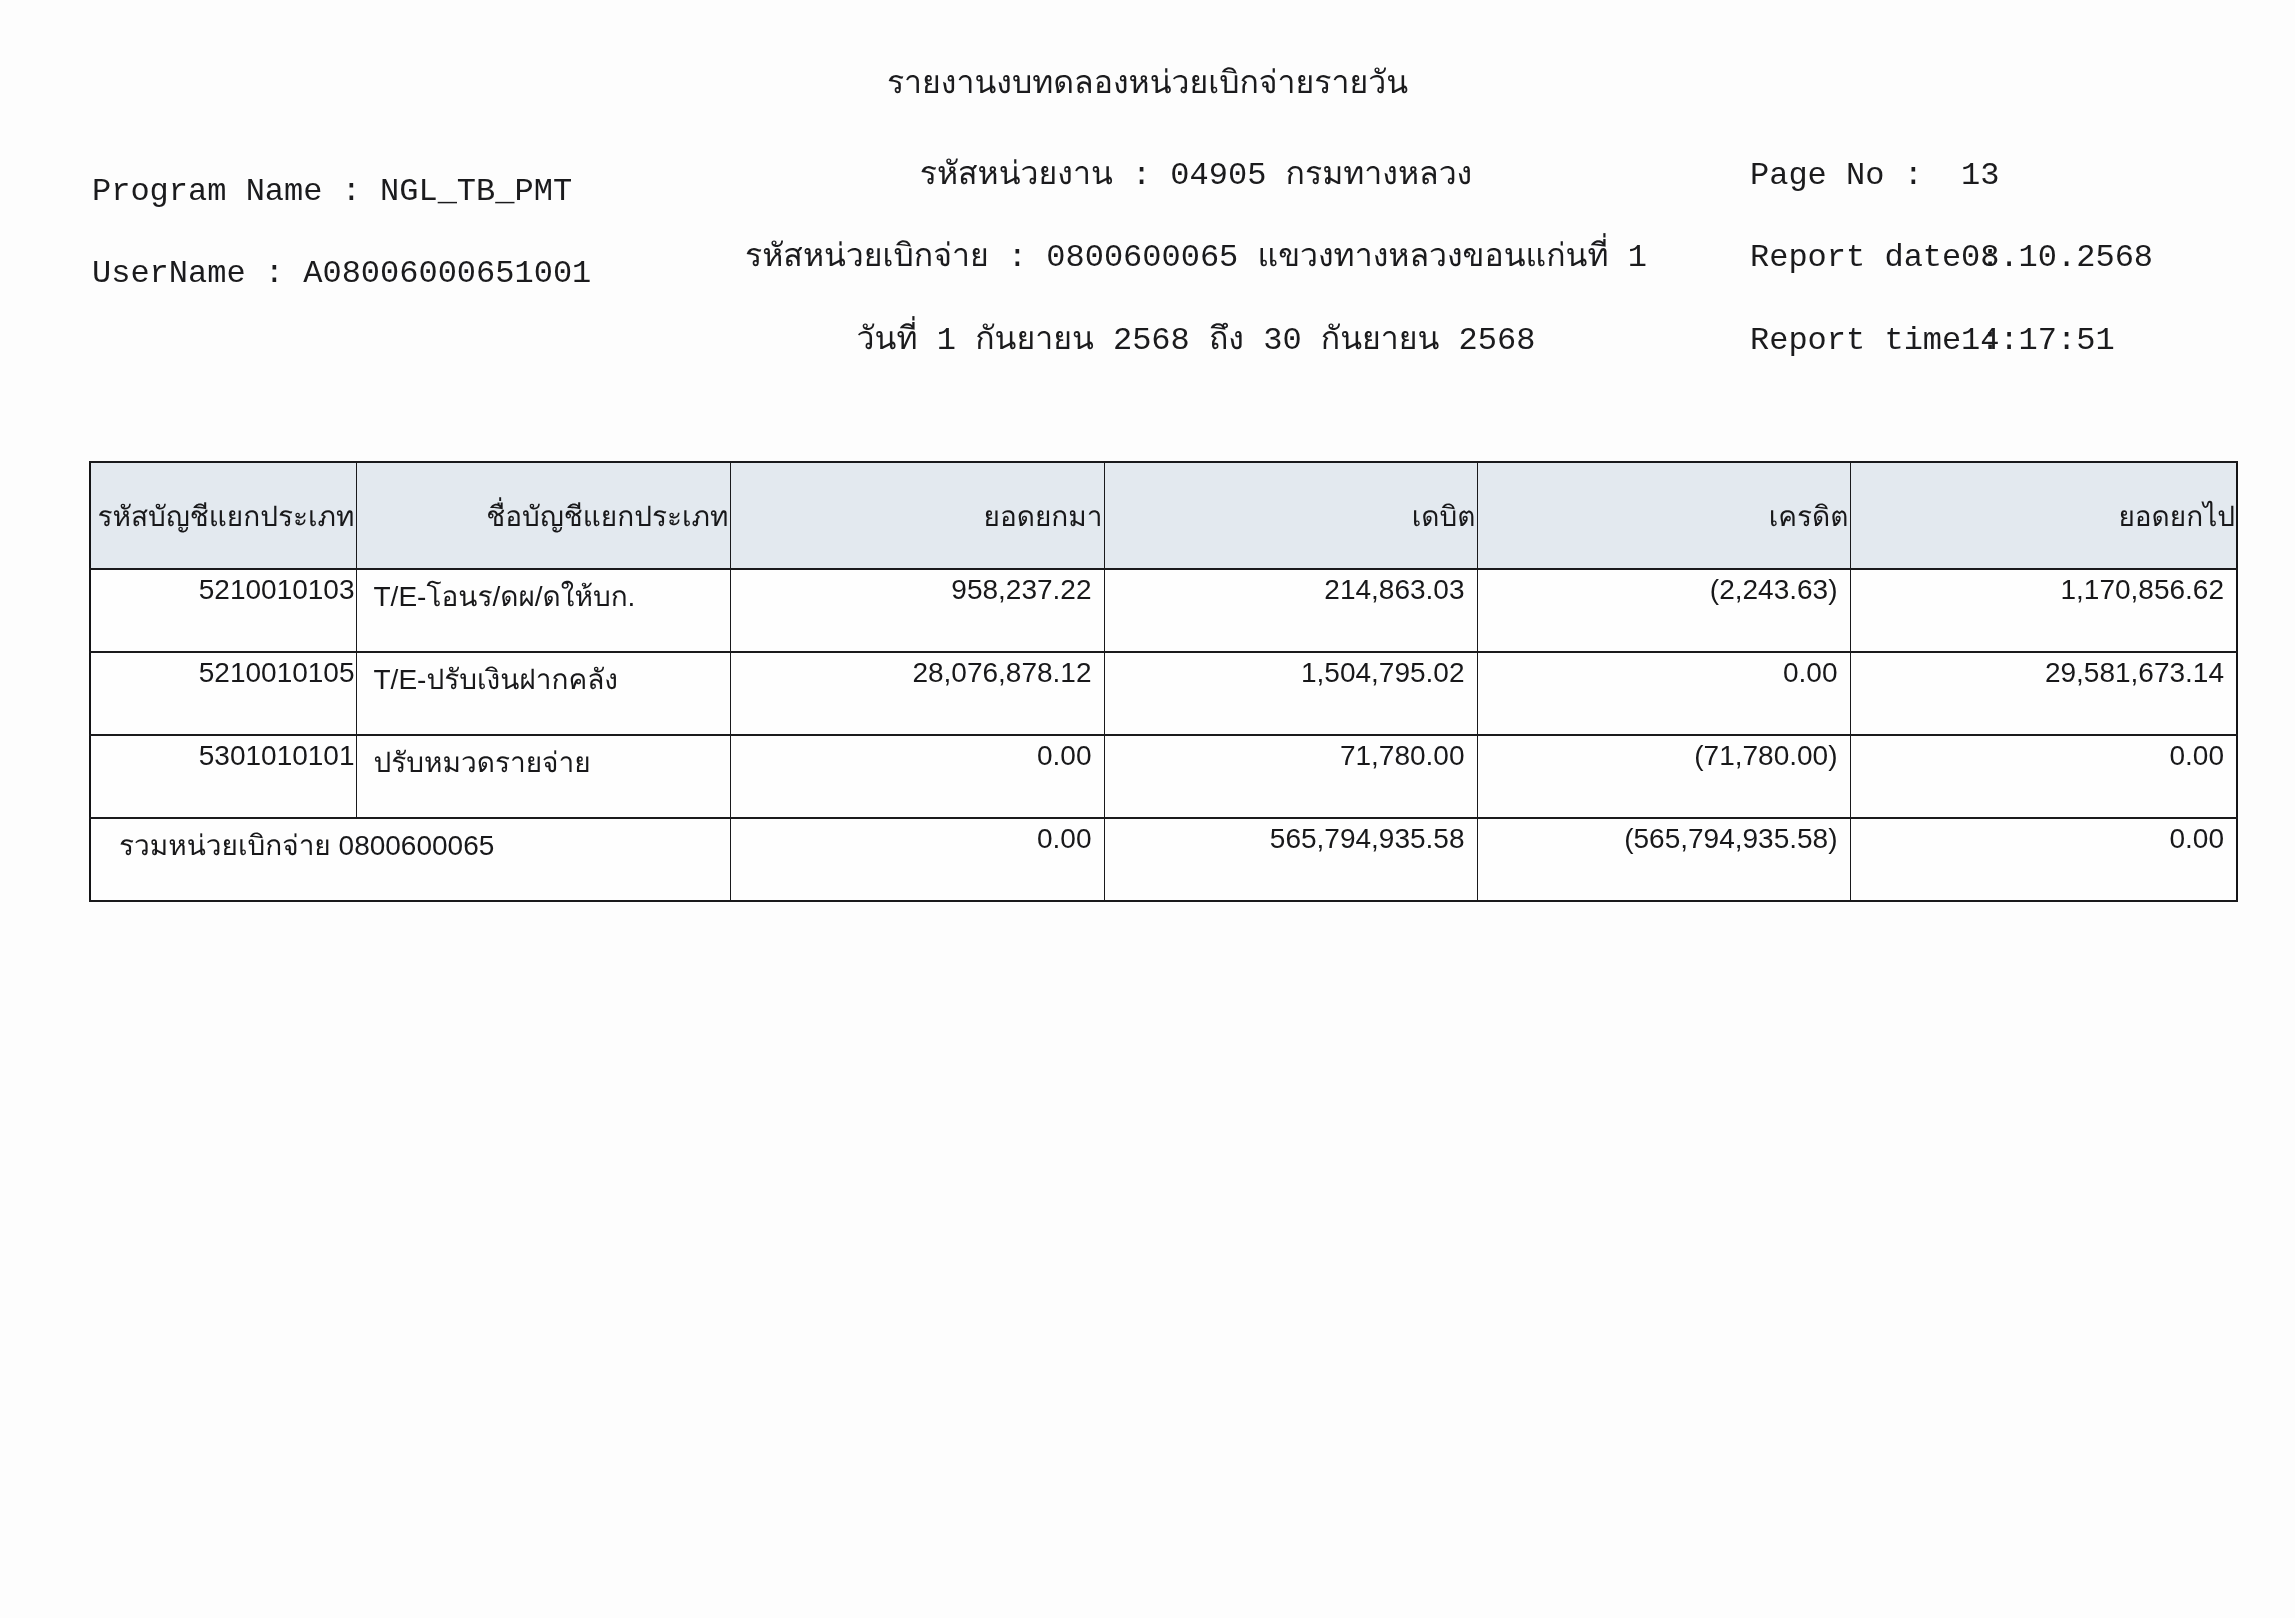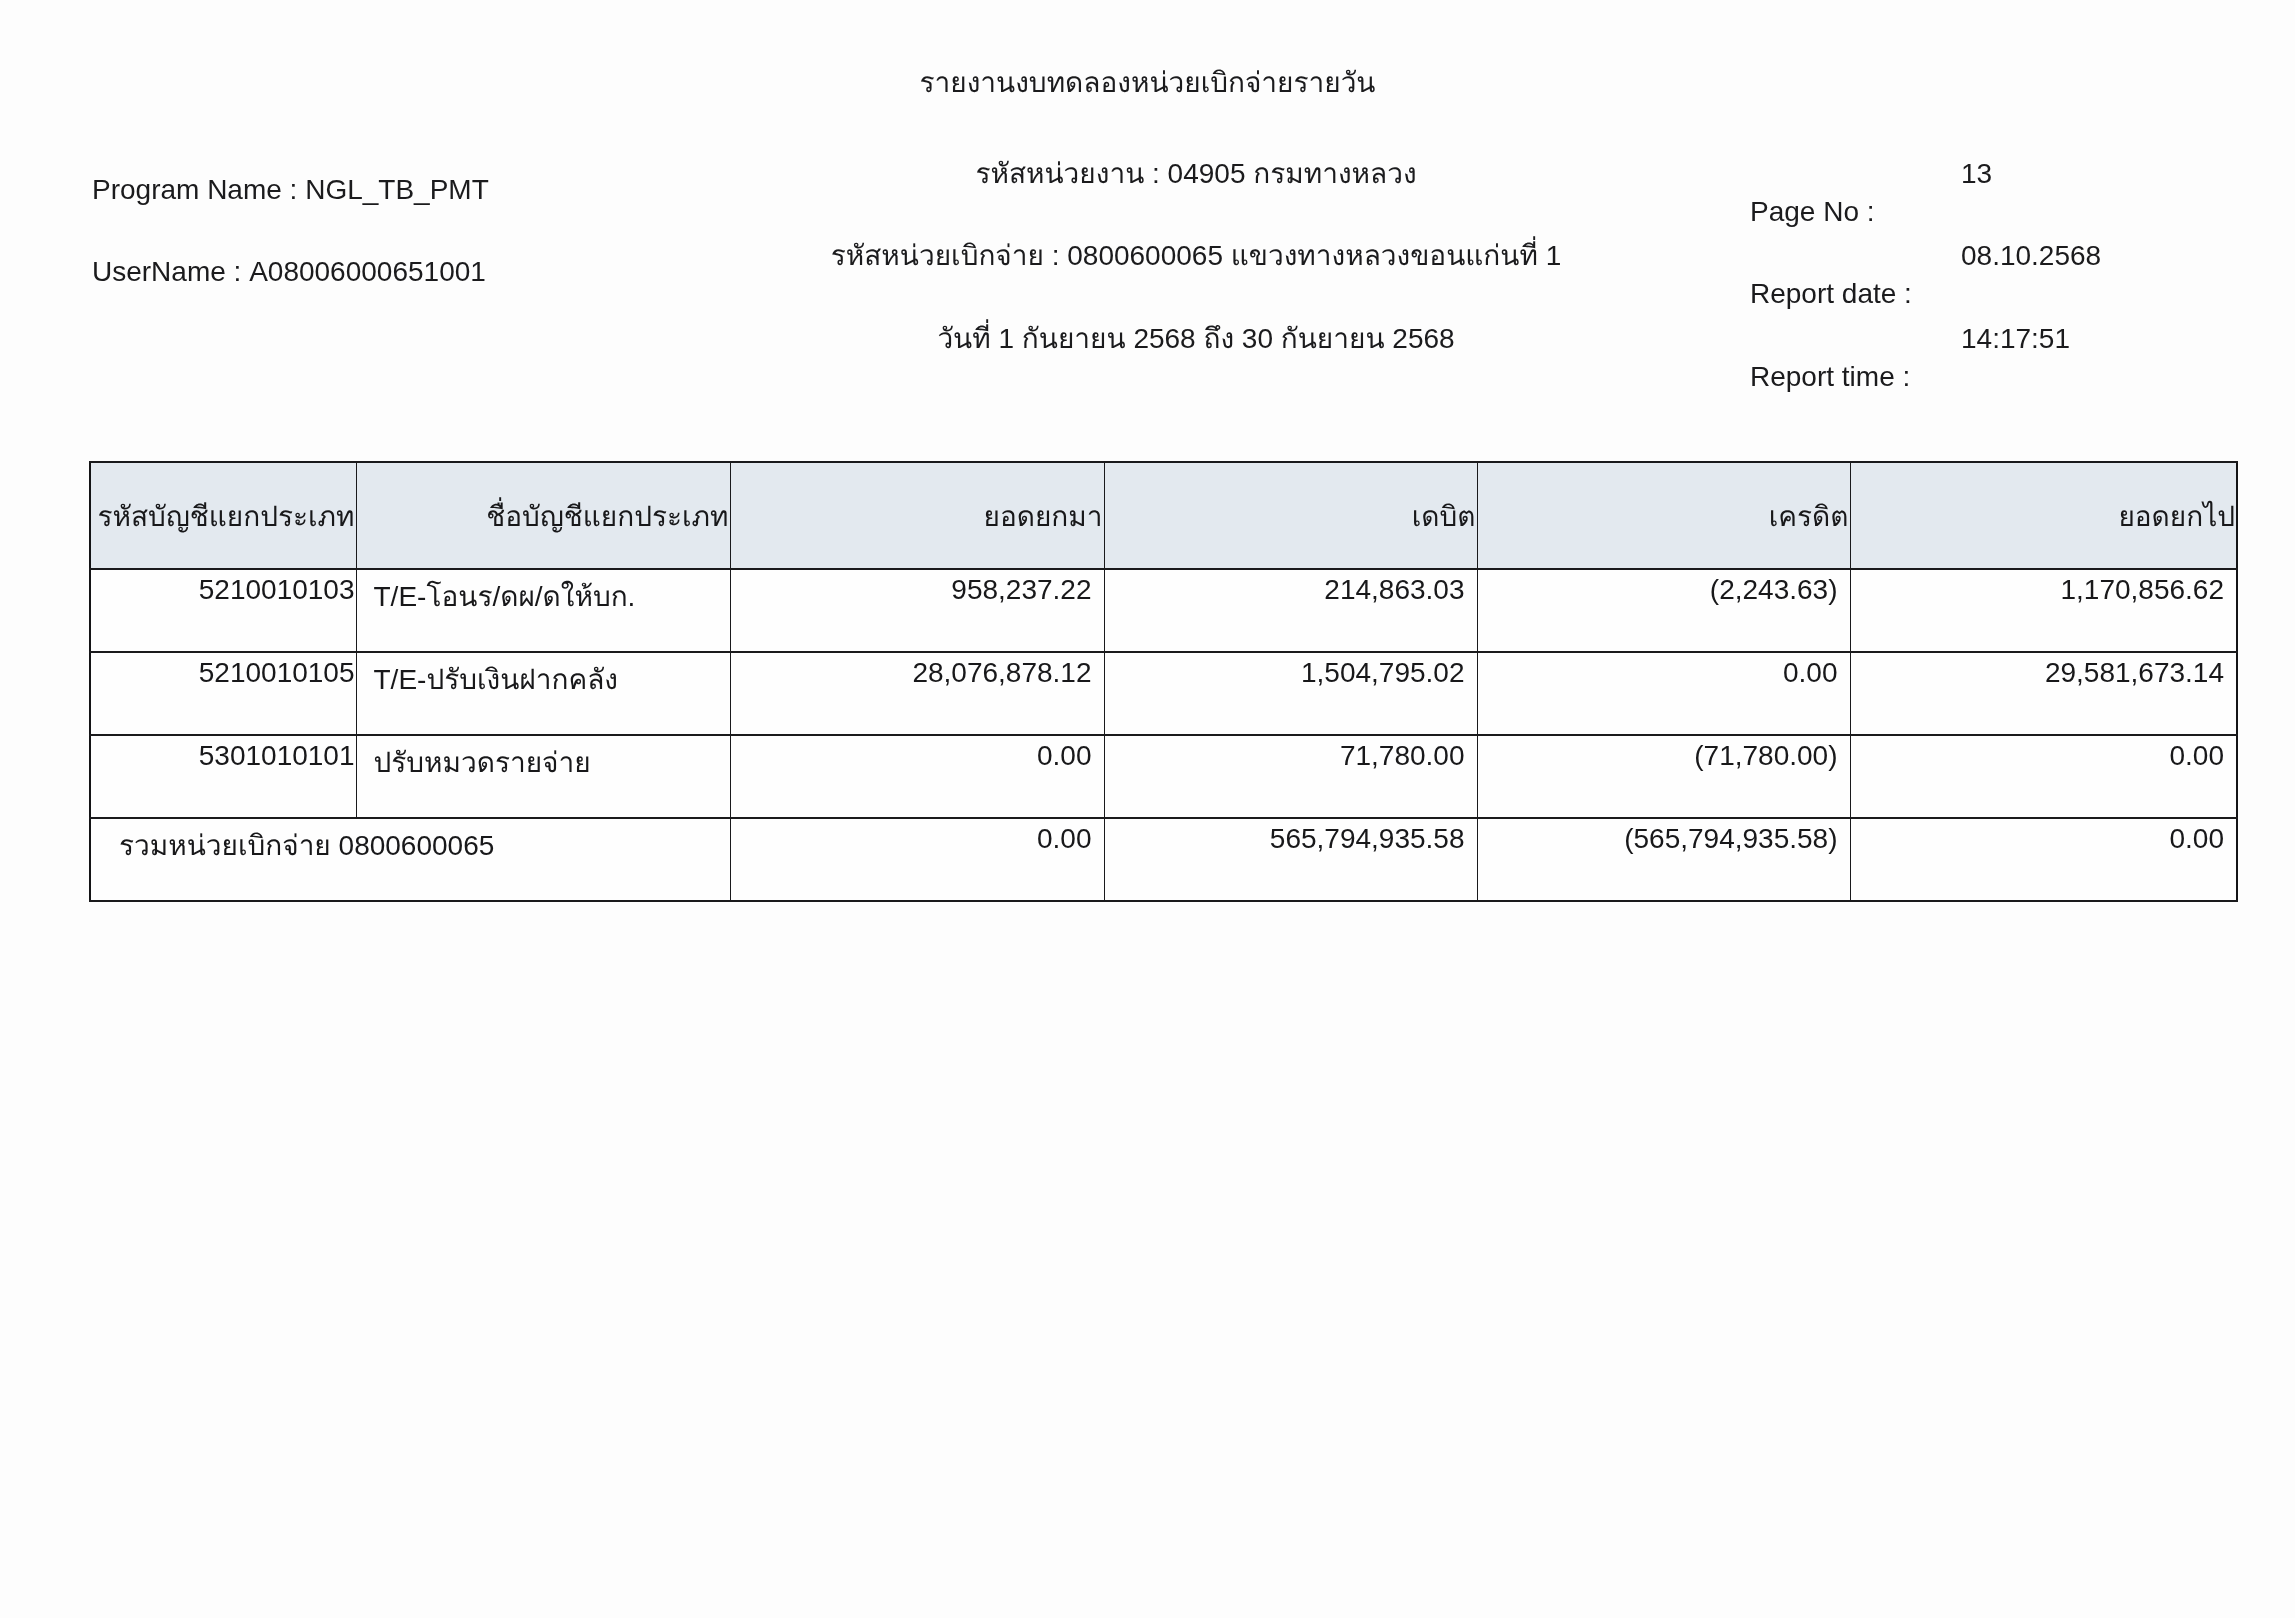--- a/index.html
+++ b/index.html
@@ -10,30 +10,30 @@
     color: #1b1b1d;
   }
   .page {
     position: relative;
     width: 2295px;
     height: 1619px;
     background: #fdfdfd;
     overflow: hidden;
   }
   
-  .hdr-line { position: absolute; left: 0; width: 100%; font-size: 28px; line-height: 1.2; }
+  .hdr-line { position: absolute; left: 0; width: 100%; font-size: 32px; line-height: 1.2; font-family: Liberation Mono, monospace; }
   .title-line { top: 66px; text-align: center; }
   .title-line .center-box { display: inline-block; }
   .row-b { top: 157px; }
   .row-c { top: 239px; }
   .row-d { top: 322px; }
   .left-slot  { position: absolute; left: 92px; top: 16px; white-space: nowrap; }
   .center-slot{ position: absolute; left: 728px; width: 936px; top: 0; text-align: center; white-space: nowrap; }
   .right-slot { position: absolute; left: 1750px; top: 0; white-space: nowrap; display: flex; }
-  .right-label { display: inline-block; width: 211px; margin-top: 38px; }
+  .right-label { display: inline-block; width: 211px; }
   .right-value { display: inline-block; }
   
   table.report {
     position: absolute;
     left: 89px;
     top: 461px;
     width: 2146px;
     border-collapse: collapse;
     table-layout: fixed;
     font-size: 28px;

